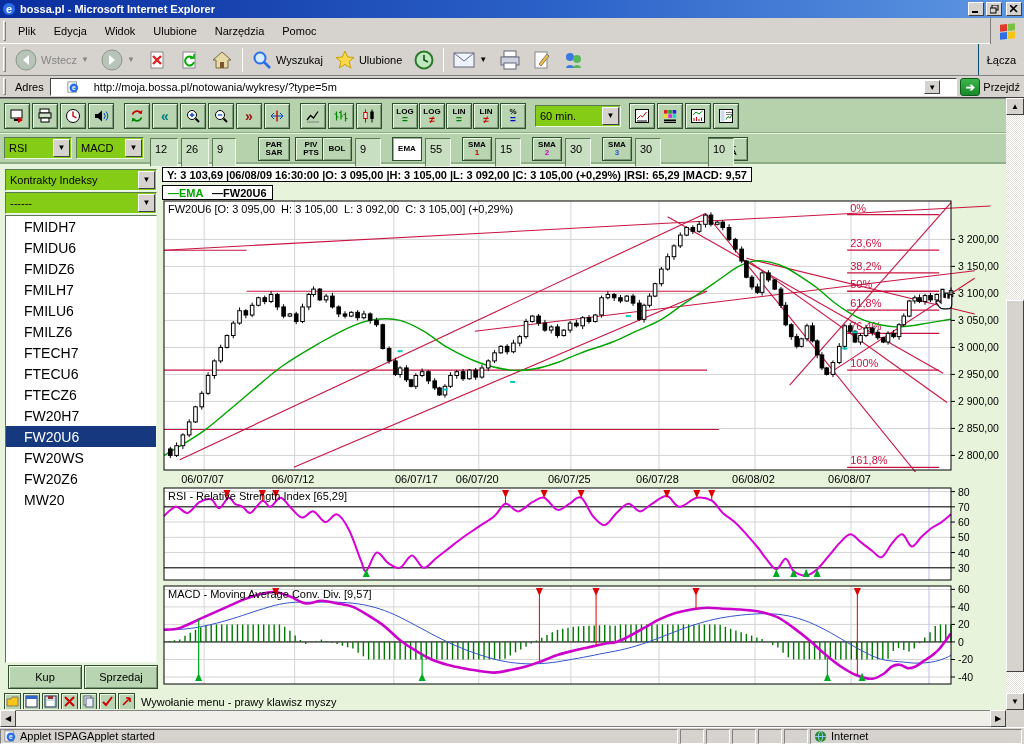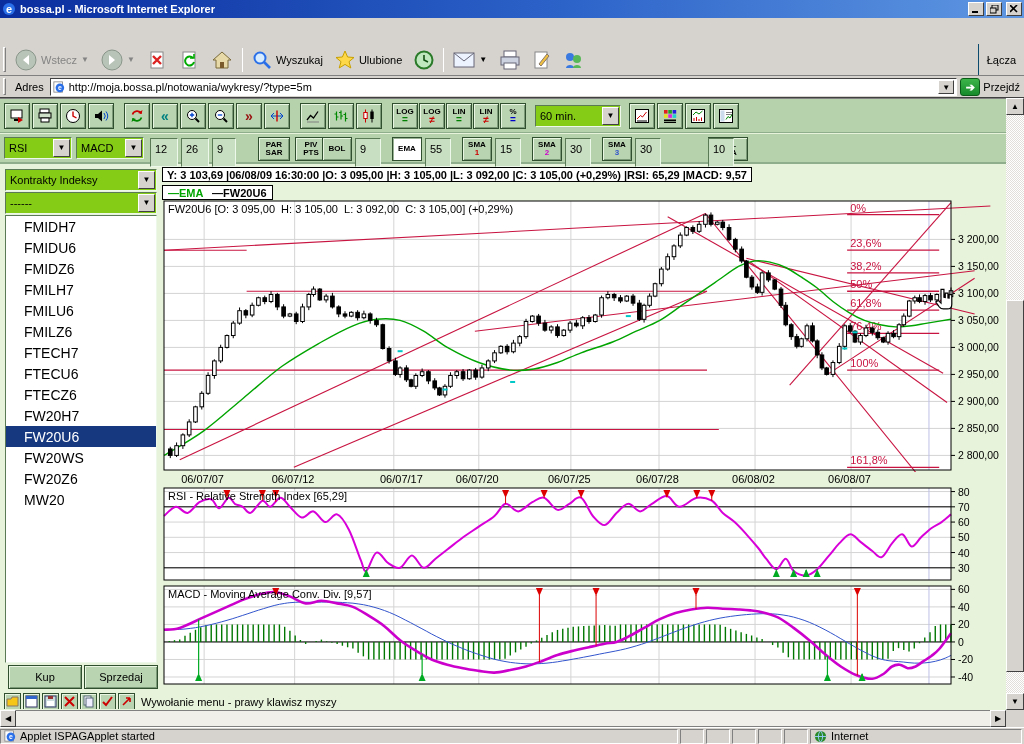--- a/index.html
+++ b/index.html
@@ -24,21 +24,21 @@
     border-left:1px solid #808080; display:flex; align-items:center; justify-content:center; }
   #toolbar { position:absolute; left:0; top:44px; width:1024px; height:32px; background:#d6d3ce;
     border-bottom:1px solid #808080; display:flex; align-items:center; }
   .tbtn { display:flex; align-items:center; gap:4px; padding:2px 6px; height:28px; }
   .tsep { width:1px; height:24px; background:#808080; border-right:1px solid #fff; margin:0 3px; }
   .graytext { color:#848484; }
   #links { margin-left:auto; display:flex; align-items:center; border-left:1px solid #0c4a6e; height:100%; padding:0 8px; }
   #addressbar { position:absolute; left:0; top:76px; width:1024px; height:22px; background:#d6d3ce;
     display:flex; align-items:center; border-bottom:1px solid #404040; }
   #urlbox { flex:1; height:18px; background:#fff; border:1px solid; border-color:#404040 #fff #fff #404040;
-    display:flex; align-items:center; padding:0 2px; gap:4px; }
+    display:flex; align-items:center; padding:0 16px; gap:15px; }
   #urlbox .dropbtn { margin-left:auto; width:16px; height:14px; background:#d6d3ce;
     border:1px solid; border-color:#fff #404040 #404040 #fff; text-align:center; font-size:8px; line-height:13px; }
   #gobtn { width:20px; height:18px; background:linear-gradient(#3db54a,#168a2a); border:1px solid #0a5a18;
     border-radius:3px; color:#fff; font-weight:bold; text-align:center; line-height:16px; margin:0 3px; }
 
   
   #content { position:absolute; left:0; top:98px; width:1006px; height:612px;
     background:#e7f3da; border-top:1px solid #808080; overflow:hidden; }
   .gtoolbar { position:absolute; left:0; width:1006px; background:#b5d2ad; }
   #trow1 { top:0; height:34px; border-bottom:1px solid #8fae8c; }
@@ -125,20 +125,34 @@
           <rect x="0" y="3" width="6" height="5" fill="#d6d3ce" stroke="#000"></rect>
         </svg>
       </span>
     <span class="winbtn" style="margin-left:4px">
         <svg width="8" height="8">
           <path d="M0 0 L7 7 M7 0 L0 7" stroke="#000" stroke-width="1.6"></path>
         </svg>
       </span>
   </div>
 
+  <div id="menubar">
+    <span class="grip"></span>
+    <span id="menu-items"><span class="menuitem">Plik</span><span class="menuitem">Edycja</span><span class="menuitem">Widok</span><span class="menuitem">Ulubione</span><span class="menuitem">Narzędzia</span><span class="menuitem">Pomoc</span></span>
+    <span id="winlogo">
+      <svg width="20" height="20" viewBox="0 0 20 20">
+          <g transform="skewY(-6)">
+            <rect x="2" y="4" width="7" height="7" fill="#e03a2f"></rect>
+            <rect x="10" y="4" width="7" height="7" fill="#7ac143"></rect>
+            <rect x="2" y="12" width="7" height="7" fill="#2f6fe0"></rect>
+            <rect x="10" y="12" width="7" height="7" fill="#f5c518"></rect>
+          </g>
+        </svg>
+    </span>
+  </div>
 
   <div id="toolbar">
     <span class="grip"></span>
     <span class="tbtn">
       <svg width="22" height="22">
           <circle cx="11" cy="11" r="10" fill="#b8c4b8" stroke="#8a968a"></circle>
           <path d="M14 6 L8 11 L14 16 z" fill="#fff"></path>
         </svg>
       <span class="graytext">Wstecz</span>
       <span class="graytext" style="font-size:8px">▼</span>
@@ -812,21 +826,21 @@
           <rect x="690.486" y="131.3" width="5" height="2" fill="#00c8c8"></rect>
           <rect x="2" y="1" width="787" height="269" fill="none" stroke="#000"></rect>
         </svg>
       <svg id="hand" width="22" height="24" viewBox="0 0 16 18" style="position:absolute;left:772px;top:88px;z-index:5">
         <path d="M5 1 h2.2 v6 l1 .2 v-3.4 h2 v3.6 l.9.1 v-2.6 h2 v7.2 c0 2.2-1.2 3.6-3.4 3.6 h-3 c-1.2 0-2.2-.6-3-1.6 l-2.6-3.6 1.8-1.2 2.1 2 z" fill="#fff" stroke="#000" stroke-width="0.9"></path>
       </svg>
     </div>
     <div id="xlabels">
         <span style="left: 19.137px;">06/07/07</span>
         <span style="left: 109.642px;">06/07/12</span>
-        <span style="left: 193px; padding-left: 25px;">06/07/17</span>
+        <span style="left: 208px; padding-left: 25px;">06/07/17</span>
         <span style="left: 293.8px;">06/07/20</span>
         <span style="left: 385.879px;">06/07/25</span>
         <span style="left: 474.023px;">06/07/28</span>
         <span style="left: 570.037px;">06/08/02</span>
         <span style="left: 666.051px;">06/08/07</span>
       </div>
     <div class="panel" style="top:388px">
       <div class="pnl-label">RSI - Relative Strength Index [65,29]</div>
       <svg id="rsi-svg" width="844" height="95">
           <rect x="2" y="1" width="787" height="92" fill="#fff"></rect>

